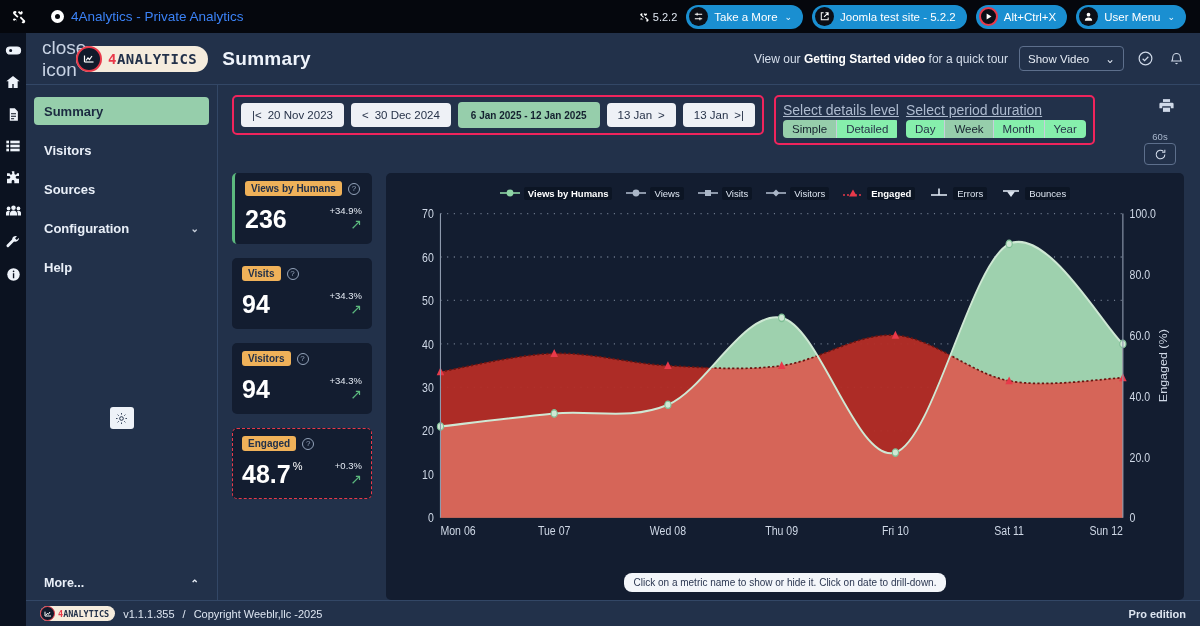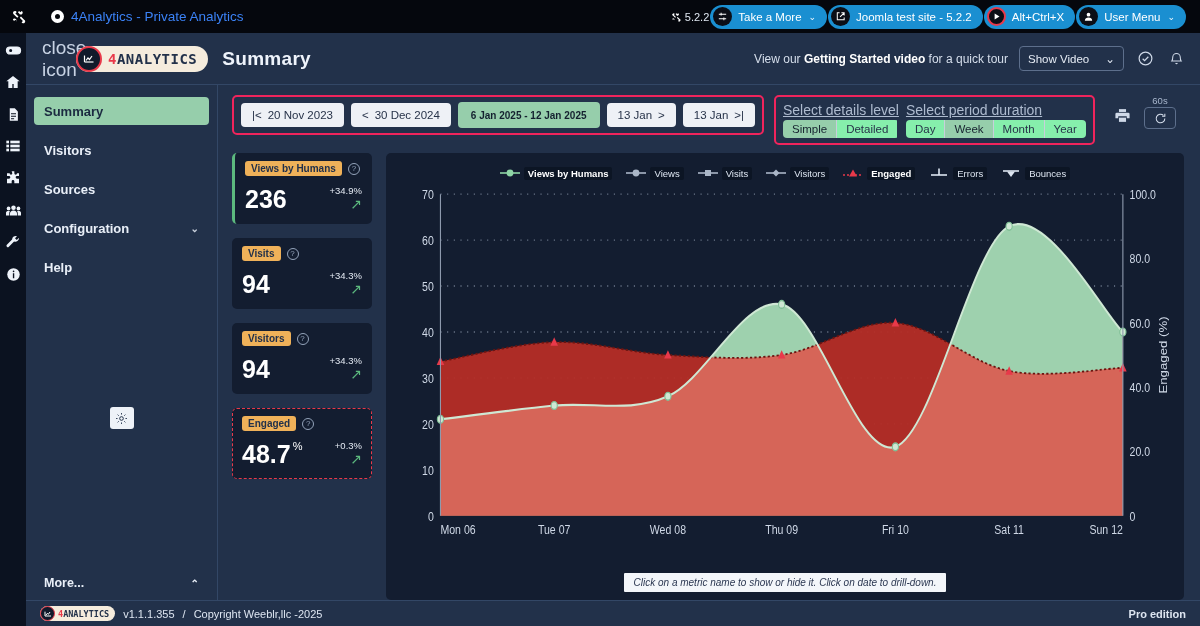--- a/index.html
+++ b/index.html
@@ -16,21 +16,21 @@
     padding:0 10px; gap:8px; position:relative;
   }
   .j-logo { width:17px; height:17px; display:flex; align-items:center; justify-content:center; color:#fff; }
   .j-title-wrap { display:flex; align-items:center; gap:7px; margin-left:16px; }
   .j-dot {
     width:13px;height:13px;border-radius:50%;background:#fff;
     display:flex;align-items:center;justify-content:center;
   }
   .j-dot::after{content:"";width:5px;height:5px;border-radius:50%;background:#05070d;}
   .j-title { font-size:13.5px; color:#3b82f6; }
-  .j-right { margin-left:auto; display:flex; align-items:center; gap:1px; padding-right:4px;justify-content:space-between;}
+  .j-right { margin-left:auto; display:flex; align-items:center; gap:9px; padding-right:4px;justify-content:space-between;}
   .j-ver { font-size:11px; color:#dfe6f0; display:flex; align-items:center; gap:4px;}
   .pill {
     background:#1a8fd1; border-radius:16px; height:24px; display:flex; align-items:center;
     gap:6px; padding:0 11px 0 3px; color:#fff; font-size:11.5px; white-space:nowrap;
     cursor:pointer;
   }
   .pill .circ {
     width:19px;height:19px;border-radius:50%;background:#0b0e16;color:#fff;
     display:flex;align-items:center;justify-content:center;font-size:11px;flex:0 0 19px;
   }
@@ -99,21 +99,21 @@
   .tb-gap { width:10px; }
   .seg-group { display:flex; flex-direction:column; gap:2px; }
   .seg-label { font-size:14px; color:#aebbcf;text-decoration:underline; }
   .seg { display:flex; border-radius:4px; overflow:hidden; }
   .seg span {
     background:#86efac; color:#273349; font-size:11.5px; padding:3px 9px; cursor:pointer;
     border-right:1px solid #c8cfdb;
   }
   .seg span:last-child { border-right:none; }
   .seg span.on { background:#96ceab; color:#16222f; }
-  .tb-right { margin-left:auto; display:flex; align-items:flex-end; gap:12px; padding-right:14px; }
+  .tb-right { margin-left:auto; display:flex; align-items:flex-end; gap:12px; padding-right:14px;flex-direction:column; }
   .print-ic { width:20px;height:20px;display:flex;align-items:center;justify-content:center;color:#cfd9e8;cursor:pointer;margin-bottom:4px;}
   .refresh-wrap { display:flex;flex-direction:column;align-items:center;gap:1px;}
   .refresh-sec { font-size:9.5px; color:#a9b7cd; }
   .refresh-btn {
     width:32px;height:22px;border:1px solid #5d6f8c;border-radius:4px;color:#d7e0ee;
     display:flex;align-items:center;justify-content:center;font-size:12px;cursor:pointer;
   }
   
   #content { flex:1; display:flex; gap:14px; padding:2px 16px 0 14px; min-height:0; }
   #cards { width:140px; display:flex; flex-direction:column; gap:14px; }
@@ -138,21 +138,21 @@
   #chart-panel { flex:1; background:#131d30; border-radius:5px; padding:10px 10px 8px 10px; display:flex; flex-direction:column; min-width:0; }
   #legend { display:flex; justify-content:center; align-items:center; gap:14px; height:20px; }
   .lg { display:flex; align-items:center; gap:4px; }
   .lg .sym { width:20px; height:10px; position:relative; display:flex; align-items:center; justify-content:center;}
   .lg .lbl { background:#0c1524; color:#dde5f0; font-size:9.5px; padding:1px 4px; border-radius:2px; white-space:nowrap;}
   .lg.active .lbl { color:#fff; font-weight:bold; }
   #plot-wrap { flex:1; position:relative; min-height:0; }
   #plot-wrap svg { width:100%; height:100%; display:block; }
   .hint {
     align-self:center; background:#f3f6fa; color:#2a3methodsa; color:#2b3751; font-size:10px;
-    padding:4px 10px; border-radius:1px; margin-top:21px; white-space:nowrap;font-style:italic;
+    padding:4px 10px; border-radius:8px; margin-top:21px; white-space:nowrap;
   }
   
   #footer {
     height:26px; background:#22314a; border-top:1px solid #334766;
     display:flex; align-items:center; padding:0 14px 0 14px; gap:8px; font-size:11px; color:#dde5f1;
   }
   .fbrand { display:flex;align-items:center;background:#f5ecdd;border-radius:10px;height:15px;padding-right:6px;}
   .fbrand .fmark{width:15px;height:15px;border-radius:50%;background:#111a2b;border:1.5px solid #e8394a;display:flex;align-items:center;justify-content:center;color:#fff;font-size:7px;flex:0 0 15px;}
   .fbrand .fname{font-size:8.5px;font-weight:bold;color:#22314a;margin-left:3px;font-family:"DejaVu Sans Mono",monospace;}
   .fbrand .fname .four{color:#e8394a;}

